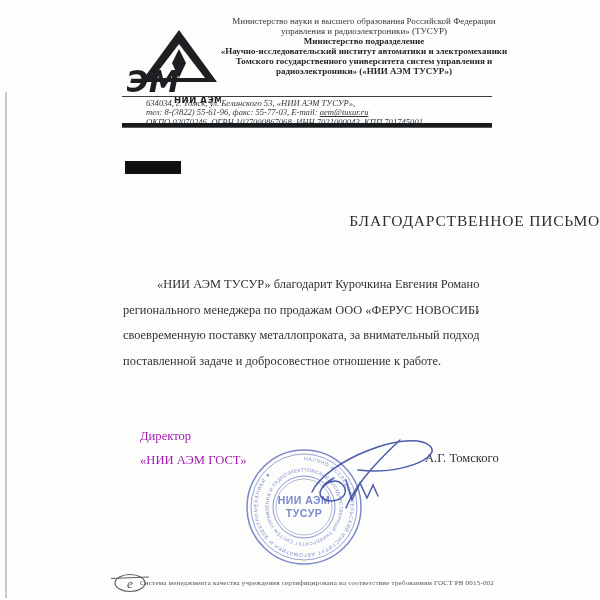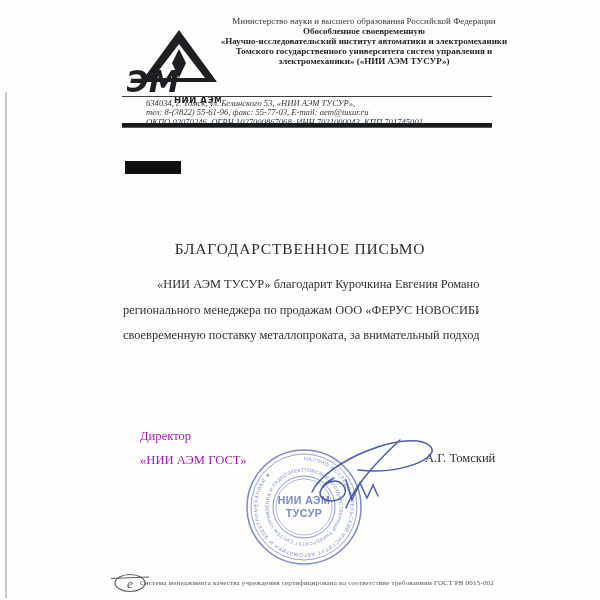--- a/index.html
+++ b/index.html
@@ -18,29 +18,29 @@
     position:absolute;left:196px;top:17px;width:336px;text-align:center;
     font-size:9px;line-height:9.9px;color:#33373c;
   }
   .head-text .hl{white-space:nowrap;}
   .head-text .bold{font-weight:bold;color:#24282c;}
   .thin-rule{position:absolute;left:122px;top:96px;width:370px;height:0;border-top:1.2px solid #3a3e43;}
   .contacts{
     position:absolute;left:146px;top:99px;width:308px;text-align:left;
     font-style:italic;font-size:8.6px;line-height:9.3px;color:#34383d;
   }
-  .contacts .email{}
+  .contacts .email{text-decoration:underline;}
   .thick-rule{position:absolute;left:122px;top:123px;width:370px;height:4px;background:#191c1f;border-bottom:1px solid #57595c;}
 
   .redaction{position:absolute;left:125px;top:161px;width:56px;height:13px;background:#0e0f10;}
 
   
   .title{
-    position:absolute;left:0;top:212px;width:600px;text-align:center;
-    font-size:15.5px;letter-spacing:0.8px;color:#2c3034;margin-top:28px;
+    position:absolute;left:0;top:212px;width:600px;text-align:right;
+    font-size:15.5px;letter-spacing:0.8px;color:#2c3034;
   }
   .body-text{position:absolute;left:123px;top:272px;width:356px;font-size:12.4px;line-height:25.5px;color:#2f3338;}
   .body-text .bl{white-space:nowrap;text-align-last:justify;text-align:justify;overflow:hidden;}
   .body-text .bl.first{text-indent:34px;}
   .body-text .bl.last{text-align-last:left;}
 
   
   .sig-left{position:absolute;left:140px;top:425px;font-size:12.6px;line-height:23.5px;color:#a21caf;}
   .sig-name{position:absolute;left:425px;top:451px;font-size:12.6px;color:#2f3338;}
 
@@ -66,51 +66,53 @@
       <path d="M 52 2 L 90 54 L 14 54 Z" fill="#1d1f22"></path>
       <path d="M 52 16 L 78 50 L 26 50 Z" fill="#fdfdfc"></path>
       <path d="M 52 21 L 59 35 L 52 50 L 45 35 Z" fill="#1d1f22"></path>
     </g>
     <text x="-1" y="64" font-family="'DejaVu Sans',sans-serif" font-weight="bold" font-style="italic" font-size="31" fill="#1d1f22">ЭМ</text>
     <text x="47" y="75" font-family="'DejaVu Sans',sans-serif" font-weight="bold" font-size="8.5" letter-spacing="0.5" fill="#1d1f22">НИИ АЭМ</text>
   </svg>
 
   <div class="head-text">
     <div class="hl">Министерство науки и высшего образования Российской Федерации</div>
-    <div class="hl bold">Обособленное своевременную</div>
+    <div class="hl">управления и радиоэлектроники» (ТУСУР)</div>
+    <div class="hl bold">Министерство подразделение</div>
     <div class="hl bold">«Научно-исследовательский институт автоматики и электромеханики</div>
     <div class="hl bold">Томского государственного университета систем управления и</div>
-    <div class="hl bold">электромеханики» («НИИ АЭМ ТУСУР»)</div>
+    <div class="hl bold">радиоэлектроники» («НИИ АЭМ ТУСУР»)</div>
   </div>
 
   <div class="thin-rule"></div>
 
   <div class="contacts">
     <div class="hl">634034, г. Томск, ул. Белинского 53, «НИИ АЭМ ТУСУР»,</div>
     <div class="hl"><span>тел: 8-(3822) 55-61-96, факс: 55-77-03, E-mail: </span><span class="email">aem@tusur.ru</span></div>
     <div class="hl">ОКПО 02070246, ОГРН 1027000867068, ИНН 7021000043, КПП 701745001</div>
   </div>
 
   <div class="thick-rule"></div>
 
   <div class="redaction"></div>
 
   <div class="title">БЛАГОДАРСТВЕННОЕ ПИСЬМО</div>
 
   <div class="body-text">
     <div class="bl first">«НИИ АЭМ ТУСУР» благодарит Курочкина Евгения Романовича,</div>
     <div class="bl">регионального менеджера по продажам ООО «ФЕРУС НОВОСИБИРСК», за</div>
     <div class="bl">своевременную поставку металлопроката, за внимательный подход к</div>
+    <div class="bl last">поставленной задаче и добросовестное отношение к работе.</div>
   </div>
 
   <div class="sig-left">
     <div>Директор</div>
     <div>«НИИ АЭМ ГОСТ»</div>
   </div>
-  <div class="sig-name">А.Г. Томский</div>
+  <div class="sig-name">А.Г. Томского</div>
 
   <svg class="stamp" viewBox="0 0 146 146">
     <g fill="none" stroke="#5f6fc0">
       <circle cx="73" cy="73" r="57" stroke-width="1.5"></circle>
       <circle cx="73" cy="73" r="53" stroke-width="0.8"></circle>
       <circle cx="73" cy="73" r="31" stroke-width="0.9"></circle>
       <circle cx="73" cy="73" r="28" stroke-width="0.6"></circle>
     </g>
     <defs>
       <path id="ringA" d="M 73 26.5 a 46.5 46.5 0 1 1 -0.05 0"></path>

